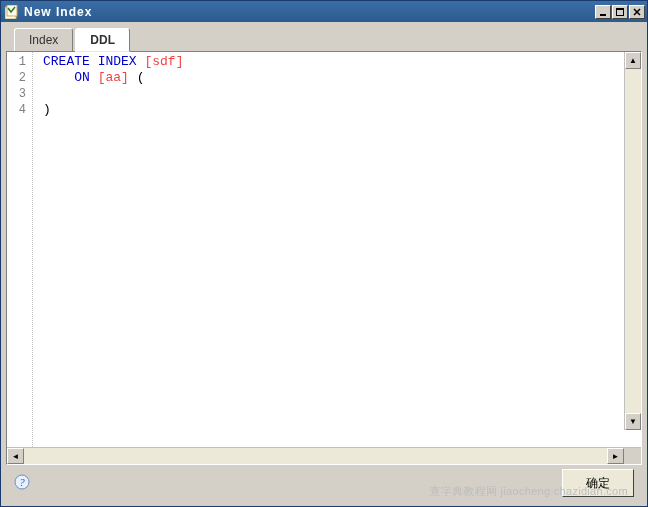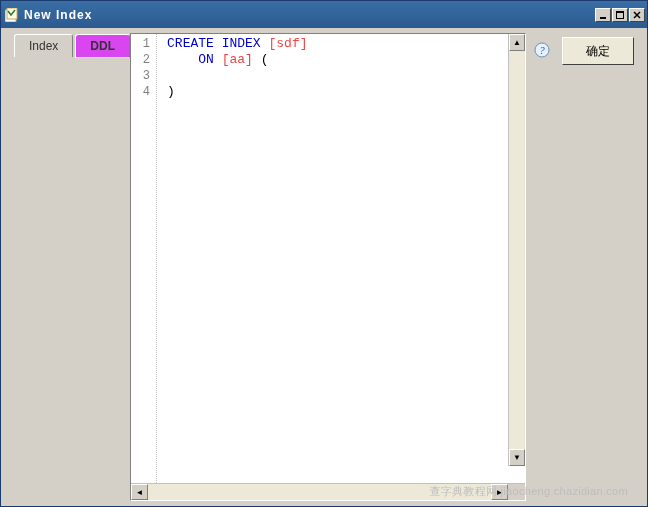--- a/index.html
+++ b/index.html
@@ -13,21 +13,21 @@
 }
 .window {
   width: 648px;
   height: 507px;
   border: 1px solid #1a3a6e;
   display: flex;
   flex-direction: column;
   background: #d4d0c8;
 }
 .titlebar {
-  height: 27px;
+  height: 21px;
   background: linear-gradient(to bottom, #3a6ea5 0%, #2b5a8f 100%);
   display: flex;
   align-items: center;
   padding: 0 2px 0 3px;
   color: #fff;
   font-weight: bold;
 }
 .titlebar .icon-slot {
   width: 16px;
   height: 16px;
@@ -56,42 +56,42 @@
   display: flex;
   align-items: center;
   justify-content: center;
   font-size: 9px;
   font-family: Marlett, Arial;
   color: #000;
 }
 .content {
   flex: 1;
   display: flex;
-  flex-direction: row;
+  flex-direction: column;
   padding: 5px;
 }
 .tab-row {
   height: 24px;
   display: flex;
   align-items: flex-end;
   gap: 2px;
   padding-left: 8px;
 }
 .tab {
   padding: 4px 14px;
   background: #d4d0c8;
   border-top: 1px solid #fff;
   border-left: 1px solid #fff;
   border-right: 1px solid #808080;
   border-radius: 3px 3px 0 0;
   color: #333;
   position: relative;
 }
 .tab.active {
-  background: #d946ef;
+  background: #ffffff;
   font-weight: bold;
   border-bottom: 1px solid #eae7e0;
   margin-bottom: -1px;
   z-index: 2;
 }
 .editor-frame {
   flex: 1;
   border-top: 1px solid #808080;
   border-left: 1px solid #808080;
   border-right: 1px solid #fff;

